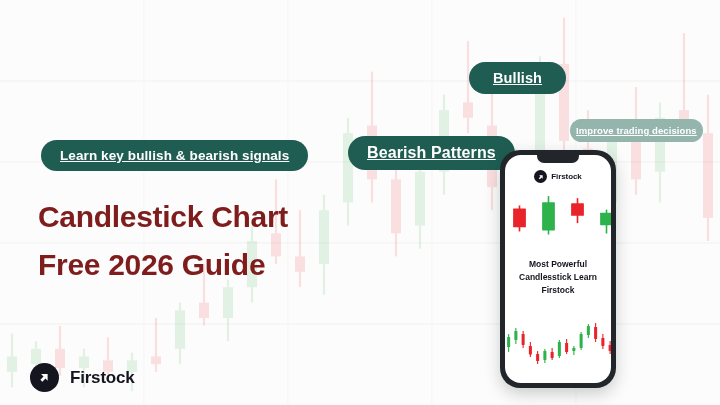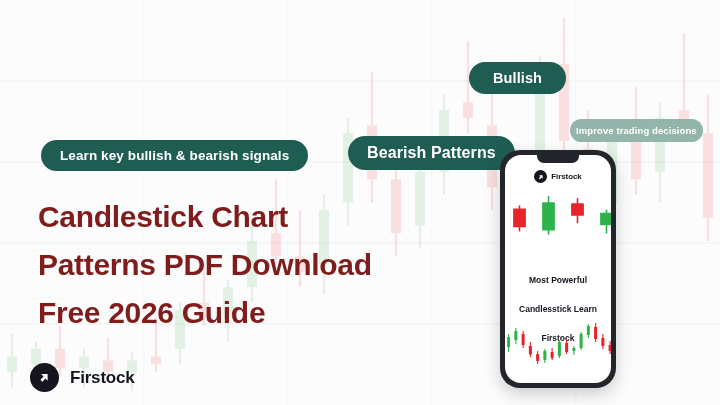--- a/index.html
+++ b/index.html
@@ -33,20 +33,21 @@
   .pill {
     position:absolute;
     display:flex;
     align-items:center;
     justify-content:center;
     border-radius:999px;
     color:#ffffff;
     font-weight:bold;
     white-space:nowrap;
     letter-spacing:.1px;
+    text-decoration:underline;
   }
   .pill-dark { background:#1f5d52; }
   .pill-muted { background:#93b5ac; }
 
   #pill-learn  { left:41px;  top:140px; padding:8px 19px; font-size:13.5px; }
   #pill-bullish{ left:469px; top:62px;  padding:8px 24px; font-size:14.5px; }
   #pill-bearish{ left:348px; top:136px; padding:8px 19px; font-size:16px; }
   #pill-improve{ left:570px; top:119px; padding:6px 6px; font-size:9.5px; }
 
   
@@ -147,21 +148,21 @@
   }
   #phone-caption {
     position:absolute;
     left:4px; right:4px; top:103px;
     text-align:center;
     font-size:8.5px;
     font-weight:bold;
     line-height:13px;
     color:#15151f;
   }
-  #phone-caption .cap-line { display:block;margin-top:16px; }
+  #phone-caption .cap-line { display:block; }
   #phone-bottom-chart {
     position:absolute;
     left:0; right:0; bottom:8px;
     height:58px;
   }
 </style>
 </head>
 <body>
 
 <div id="stage">
@@ -300,21 +301,20 @@
   <div class="pill pill-dark" id="pill-learn">Learn key bullish &amp; bearish signals</div>
 
   <div class="pill pill-dark" id="pill-bullish">Bullish</div>
 
   <div class="pill pill-dark" id="pill-bearish">Bearish Patterns</div>
 
   <div class="pill pill-muted" id="pill-improve">Improve trading decisions</div>
 
   <h1 id="headline">
     <span class="hl-line">Candlestick Chart</span>
-    <span class="hl-line">Patterns PDF Download</span>
     <span class="hl-line">Free 2026 Guide</span>
   </h1>
 
   <div id="brand">
     <span id="brand-mark">
       <svg width="15" height="15" viewBox="0 0 24 24" aria-hidden="true">
         <path d="M6.5 6.5 H17 V17 L13.6 13.6 L8.6 18.6 L5.4 15.4 L10.4 10.4 Z" fill="#ffffff"></path>
       </svg>
     </span>
     <span id="brand-name">Firstock</span>

